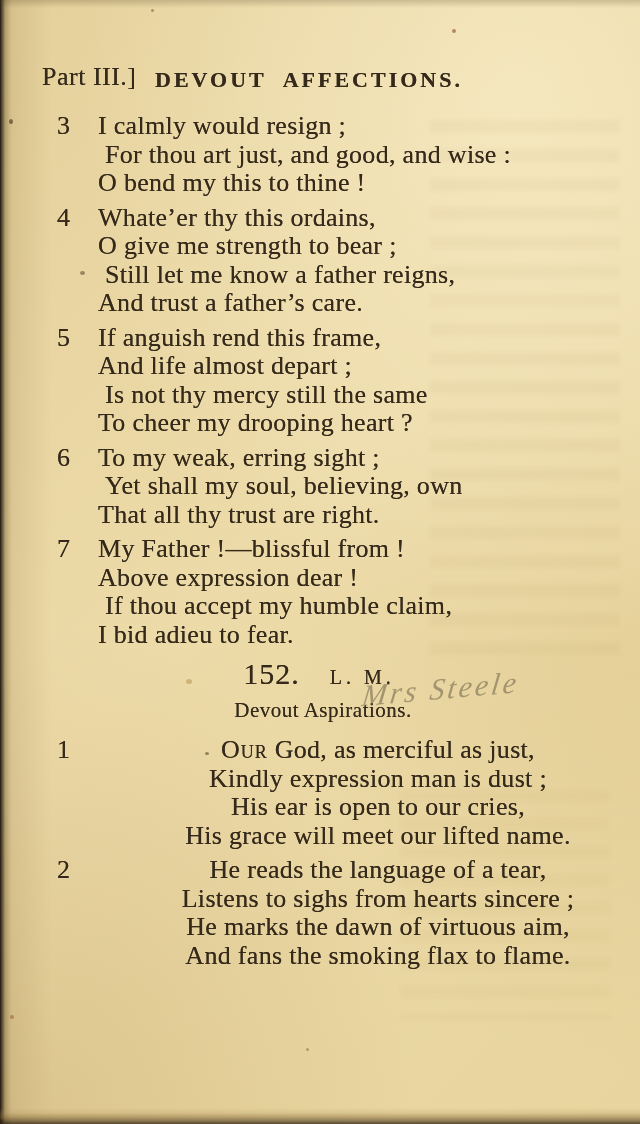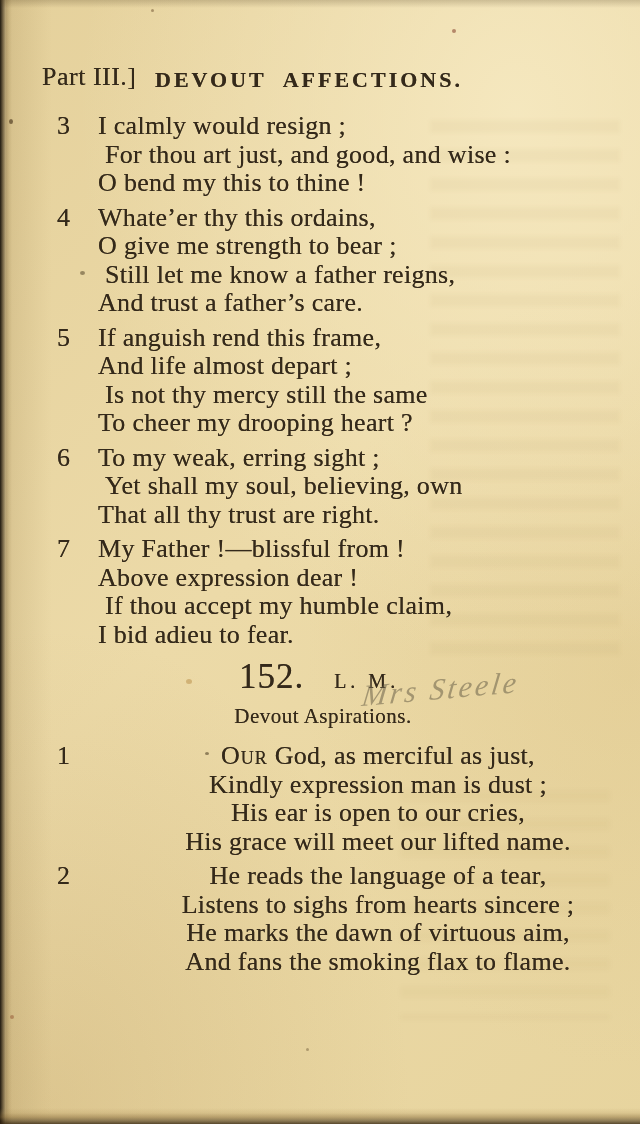--- a/index.html
+++ b/index.html
@@ -48,21 +48,21 @@
   .verse{position:relative;margin-bottom:6px;font-size:26px;line-height:28.5px;letter-spacing:0.3px;
     text-shadow:0 0 0.6px rgba(52,41,26,0.75);}
   .vnum{position:absolute;left:57px;top:0;}
   .sm .vline{margin-left:98px;white-space:nowrap;}
   .sm .vline.out{margin-left:105px;}
   .lm .vline{margin-left:94px;white-space:nowrap;text-align:center;}
 
   .h152{display:flex;align-items:baseline;justify-content:center;gap:30px;
     margin-top:8px;transform:translateX(-12px);
     text-shadow:0 0 0.6px rgba(52,41,26,0.8);}
-  .h152-num{font-size:35px;letter-spacing:1px;}
+  .h152-num{font-size:30px;letter-spacing:1px;}
   .h152-meter{font-size:20px;font-weight:normal;letter-spacing:4px;}
   .subtitle{text-align:center;font-size:21px;margin-top:7px;margin-bottom:0;
     transform:translateX(-8px);letter-spacing:0.5px;
     text-shadow:0 0 0.5px rgba(52,41,26,0.7);}
   .hymn152-verses{margin-top:13px;}
   .smallcaps{font-variant:small-caps;letter-spacing:1px;}
 
   .handwriting{position:absolute;left:362px;top:672px;
     font-size:30px;font-style:italic;
     color:rgba(105,96,72,0.55);

